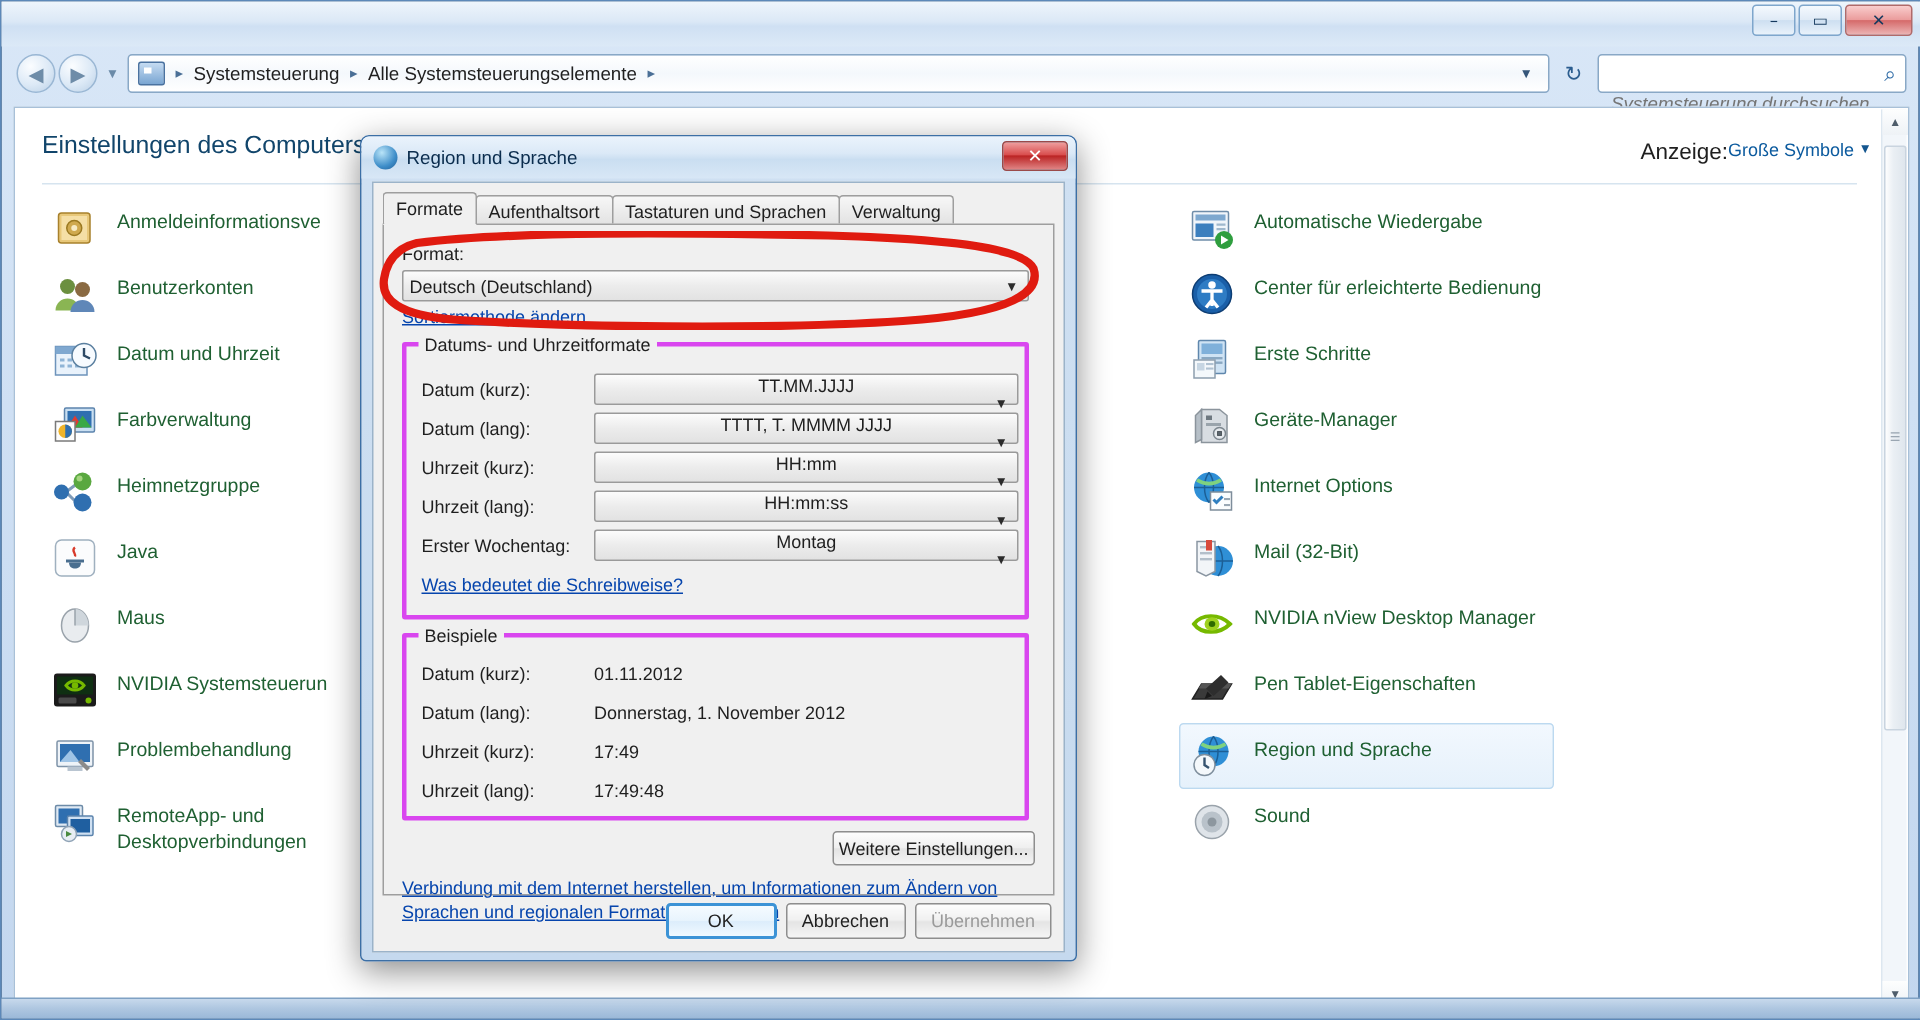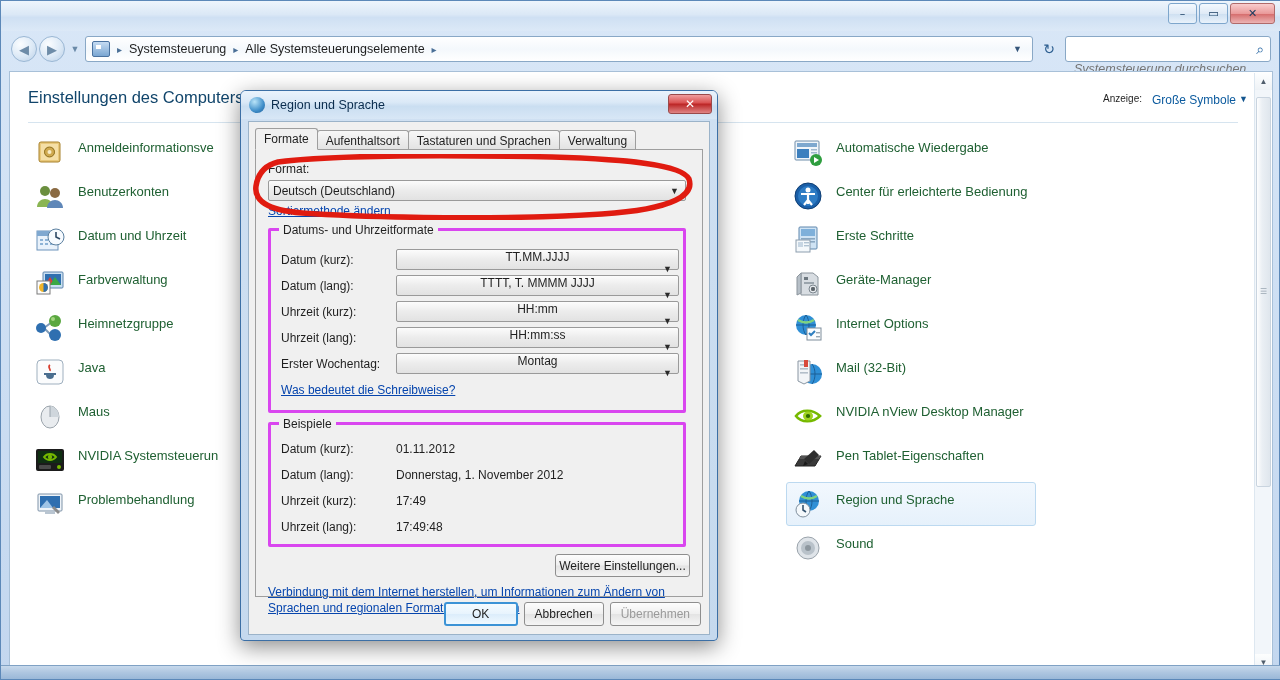--- a/index.html
+++ b/index.html
@@ -97,21 +97,21 @@
     overflow: hidden;
   }
   #content-header {
     position: absolute; left: 0; top: 0; width: 1264px; height: 50px;
   }
   #page-title {
     position: absolute; left: 18px; top: 16px;
     font-size: 16.5px; color: #11456b; white-space: nowrap;
   }
   #view-label {
-    position: absolute; right: 132px; top: 21px; font-size: 10px; color: #1f1f1f;
+    position: absolute; right: 122px; top: 21px; font-size: 15px; color: #1f1f1f;
   }
   #view-value {
     position: absolute; right: 38px; top: 21px; font-size: 12px; color: #0b5a9e;
   }
   #view-chevron {
     position: absolute; right: 26px; top: 22px; font-size: 9px; color: #14568f;
   }
   #header-rule {
     position: absolute; left: 18px; top: 50px; width: 1210px; height: 1px;
     background: #d6e4ef;
@@ -467,20 +467,33 @@
             <rect x="4" y="6" width="24" height="17" rx="1" fill="#eef3f8" stroke="#7e93a8"></rect>
             <rect x="6" y="8" width="20" height="12" fill="#2f6fb0"></rect>
             <path d="M6 20l7-8 6 8z" fill="#9fc4e6"></path>
             <rect x="11" y="23" width="10" height="3" fill="#b9c5d1"></rect>
             <path d="M20 18l6 6-2 2-6-6z" fill="#8b8b8b"></path>
           </svg>
         </div>
         <div class="cp-label">Problembehandlung</div>
       </div>
 
+      <div class="cp-item">
+        <div class="cp-icon">
+          <svg width="32" height="32" viewBox="0 0 32 32">
+            <rect x="3" y="5" width="18" height="14" rx="1" fill="#dfe9f3" stroke="#6d8ba8"></rect>
+            <rect x="5" y="7" width="14" height="10" fill="#2f6fb0"></rect>
+            <rect x="11" y="12" width="17" height="13" rx="1" fill="#cfe0f2" stroke="#5c84ad"></rect>
+            <rect x="13" y="14" width="13" height="9" fill="#1f5fa0"></rect>
+            <circle cx="12" cy="24" r="5" fill="#e8eef4" stroke="#8fa3b6"></circle>
+            <path d="M10 22l4 2-4 2z" fill="#4a8a3f"></path>
+          </svg>
+        </div>
+        <div class="cp-label">RemoteApp- und Desktopverbindungen</div>
+      </div>
     </div>
 
     <div class="col" id="col3">
       <div class="cp-item" style="margin-top:90px">
         <div class="cp-label" style="padding-left:22px">uite 3</div>
       </div>
       <div class="cp-item" style="margin-top:148px">
         <div class="cp-label" style="padding-left:22px">hen</div>
       </div>
       <div class="cp-item" style="margin-top:158px">

